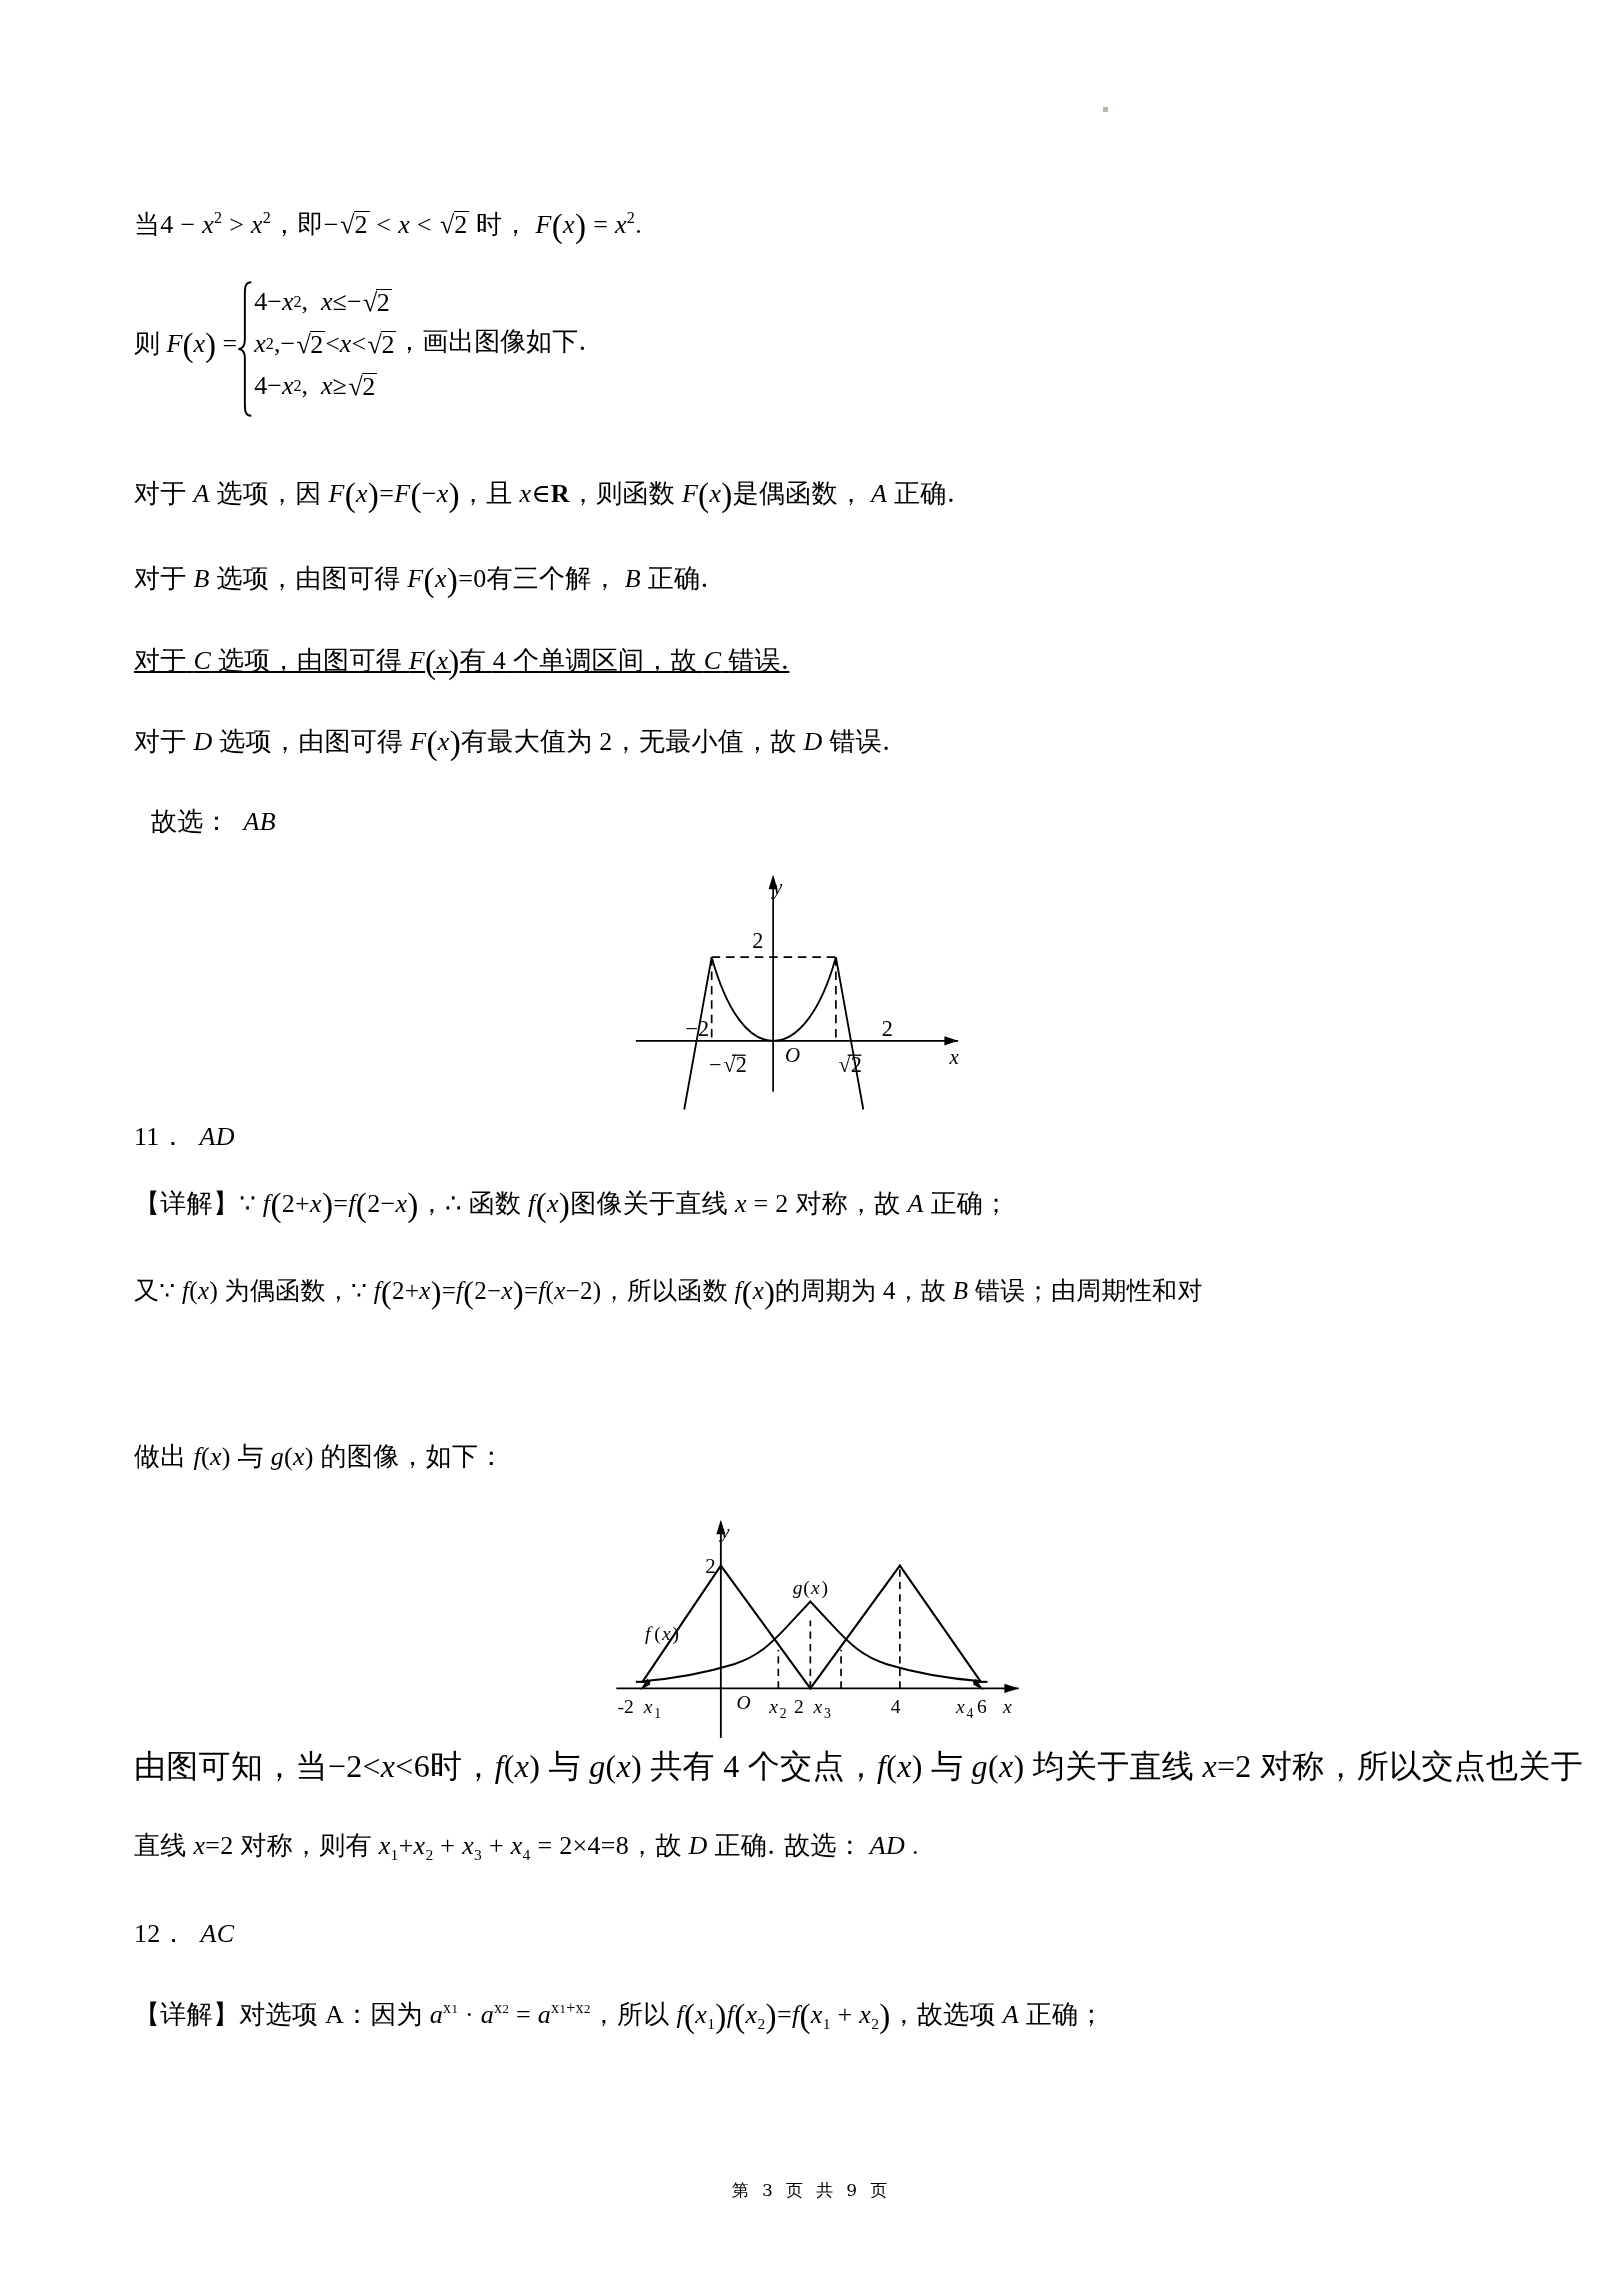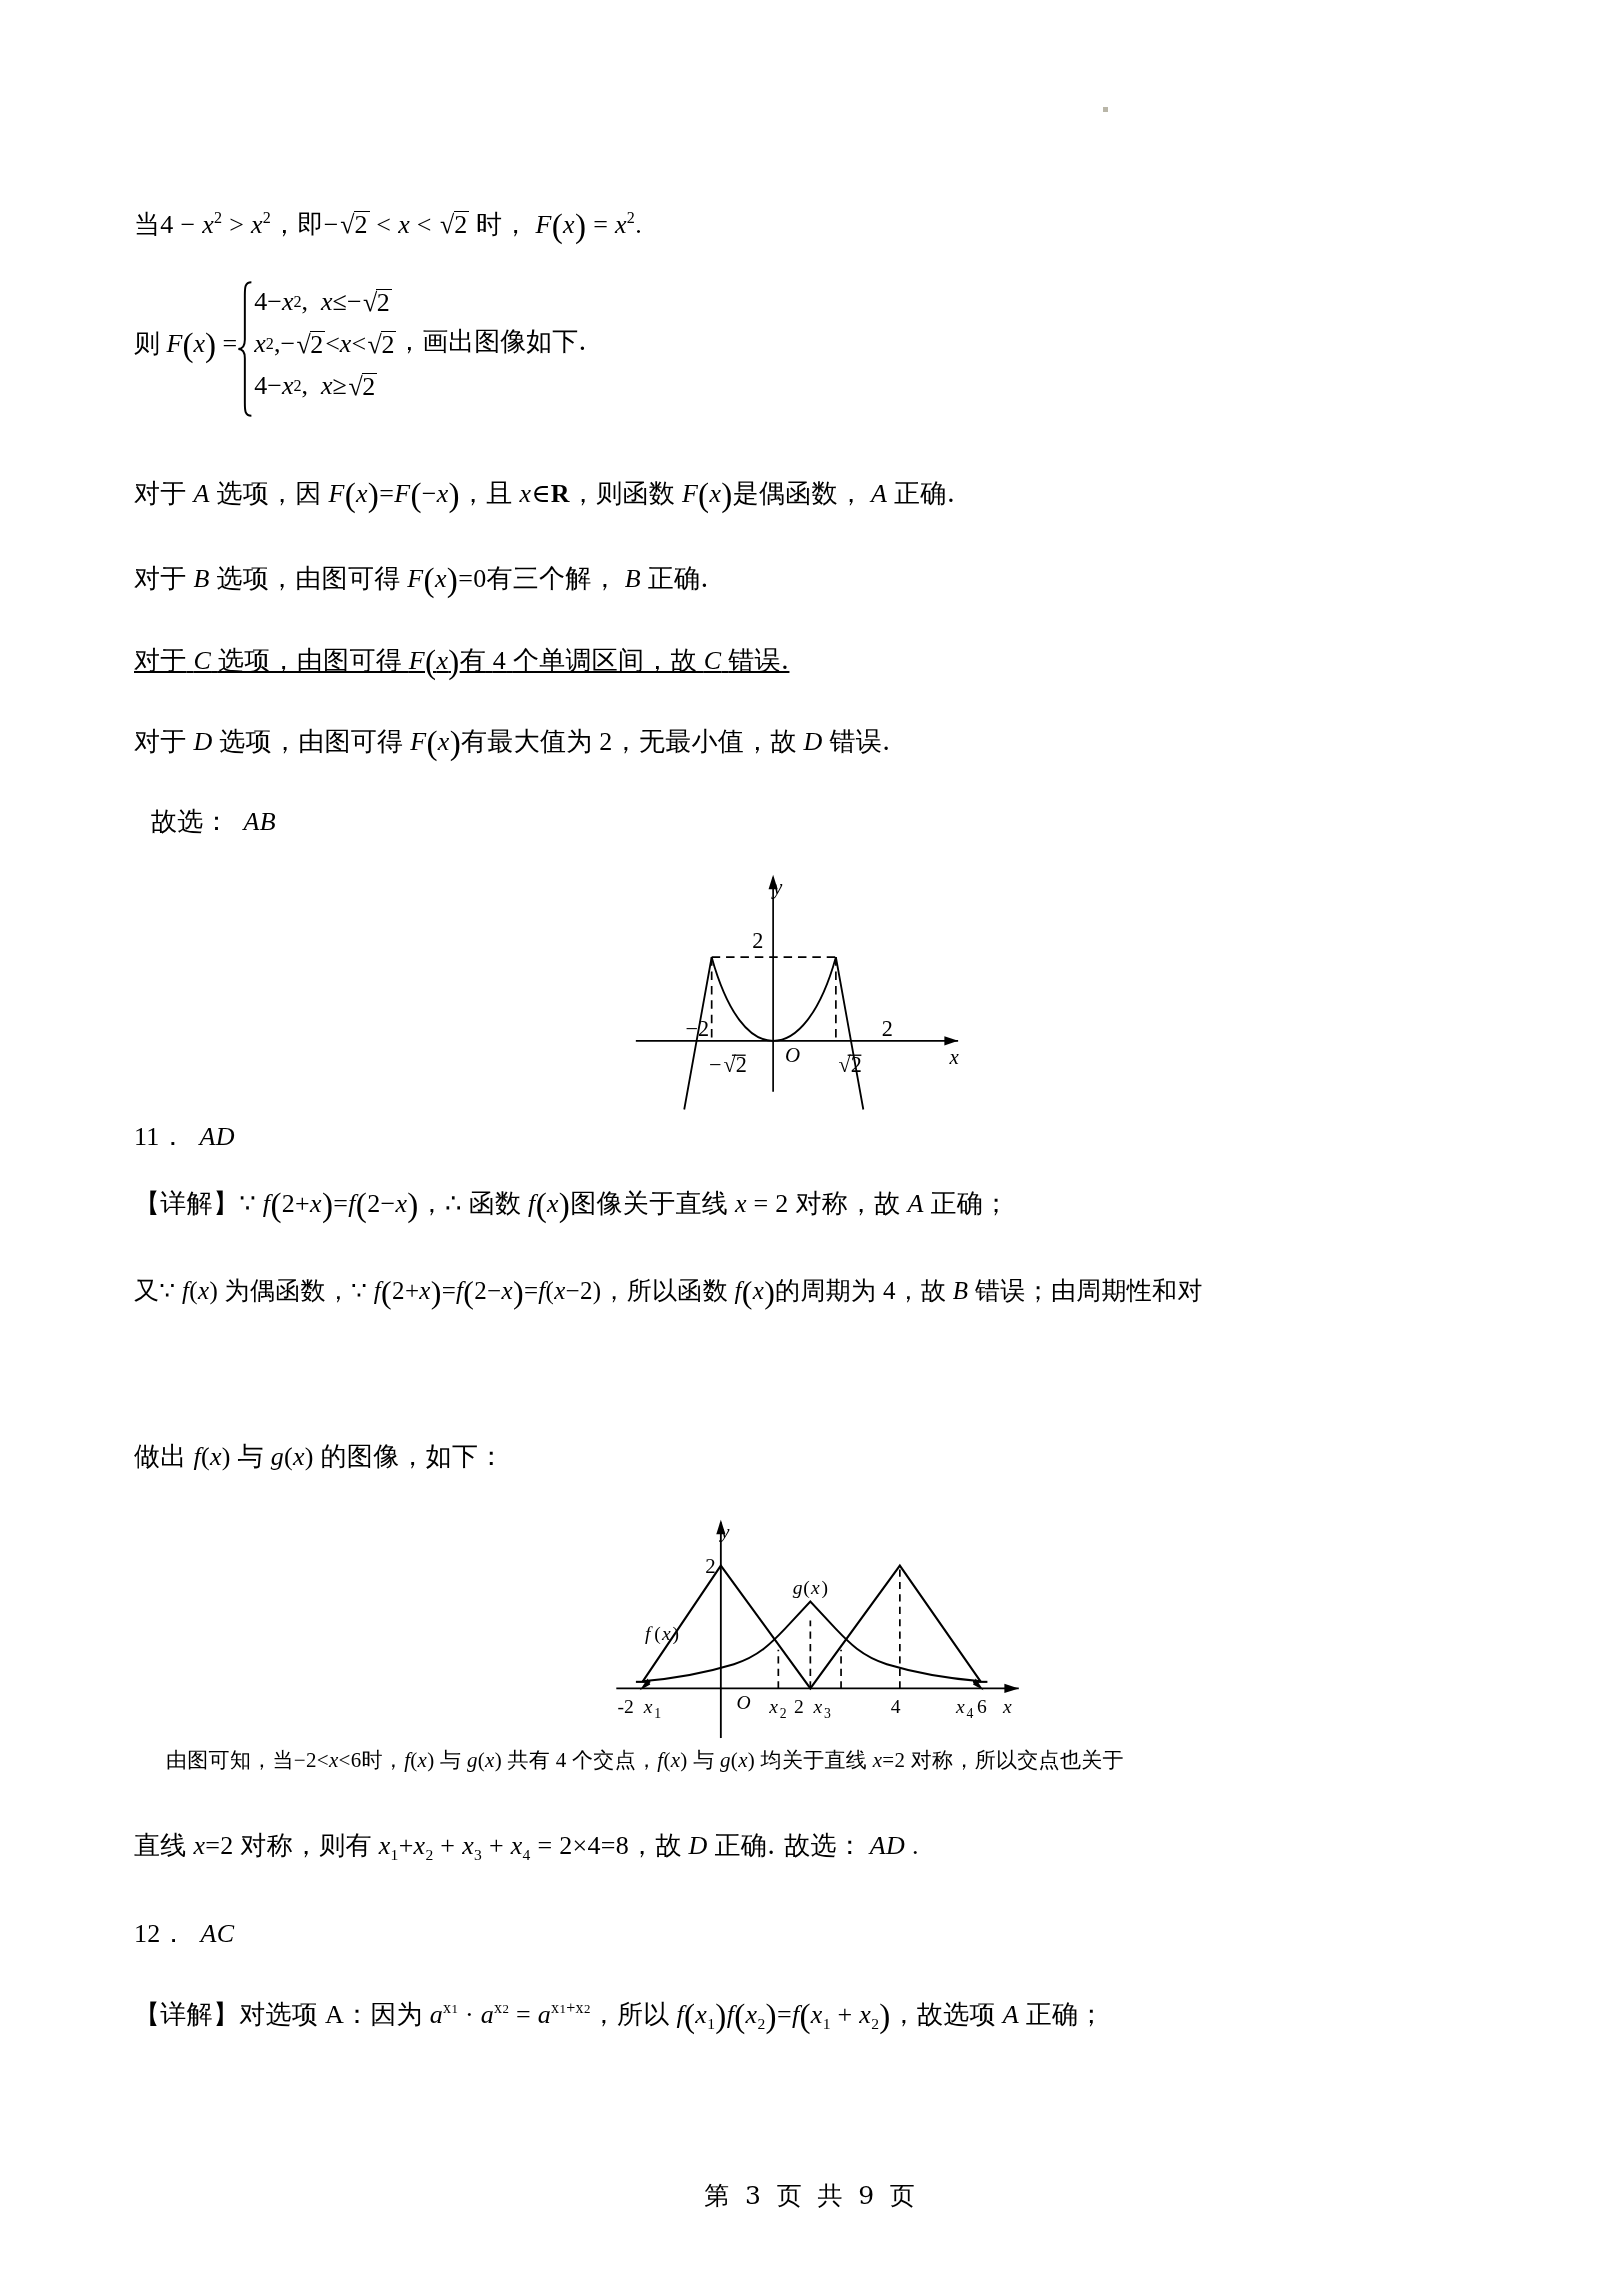--- a/index.html
+++ b/index.html
@@ -64,21 +64,21 @@
   .pw-tail { font-size:26px; line-height:1; padding-top:47px; white-space:nowrap;text-align:center; }
 
   
   .figwrap { position:absolute; }
   .figwrap svg { display:block; }
 
   
   #page-footer {
     position:absolute; left:0; right:0; top:2179px;
     text-align:center;
-    font-size:25px;
+    font-size:17px;
     letter-spacing:3.9px;
     font-family:"DejaVu Serif","Liberation Serif",serif;
   }
   
   #scan-artifact {
     position:absolute; left:1103px; top:107px;
     width:5.2px; height:4.6px; background:#b9b6a8;
   }
 </style>
 </head>
@@ -256,21 +256,21 @@
         </g>
       <text x="472" y="334" font-family="Liberation Serif, serif" font-size="30">4</text>
       <g>
           <text x="572" y="334" font-family="Liberation Serif, serif" font-size="30" font-style="italic">x</text>
           <text x="588" y="342" font-family="Liberation Serif, serif" font-size="21">4</text>
         </g>
       <text x="604" y="334" font-family="Liberation Serif, serif" font-size="30">6</text>
     </svg>
   </div>
 
-  <div class="abs para" style="left:134px; top:1750px; font-size:21px;margin-left:32px;">
+  <div class="abs para" style="left:134px; top:1750px; font-size:32px;">
     <span class="cjk">由图可知，当</span><span class="mn">−2</span><span class="mn">&lt;</span><i>x</i><span class="mn">&lt;</span><span class="mn">6</span><span class="cjk">时，</span><i>f</i>(<i>x</i>) <span class="cjk">与</span> <i>g</i>(<i>x</i>) <span class="cjk">共有</span> <span class="mn">4</span> <span class="cjk">个交点，</span><i>f</i>(<i>x</i>) <span class="cjk">与</span> <i>g</i>(<i>x</i>) <span class="cjk">均关于直线</span> <i>x</i><span class="mn">=</span><span class="mn">2</span> <span class="cjk">对称，所以交点也关于</span>
   </div>
 
   <div class="abs para" style="left:134px; top:1832px;">
     <span class="cjk">直线</span> <i>x</i><span class="mn">=</span><span class="mn">2</span> <span class="cjk">对称，则有</span> <i>x</i><sub class="idx">1</sub><span class="mn">+</span><i>x</i><sub class="idx">2</sub> <span class="mn">+</span> <i>x</i><sub class="idx">3</sub> <span class="mn">+</span> <i>x</i><sub class="idx">4</sub> <span class="mn">=</span> <span class="mn">2×4</span><span class="mn">=</span><span class="mn">8</span><span class="cjk">，故</span> <i>D</i> <span class="cjk">正确. 故选：</span> <i>AD</i> <span class="mn">.</span>
   </div>
 
   <div class="abs para" style="left:134px; top:1921px;">
     <span class="mn">12．</span>&nbsp;&nbsp;<i>AC</i>
   </div>

